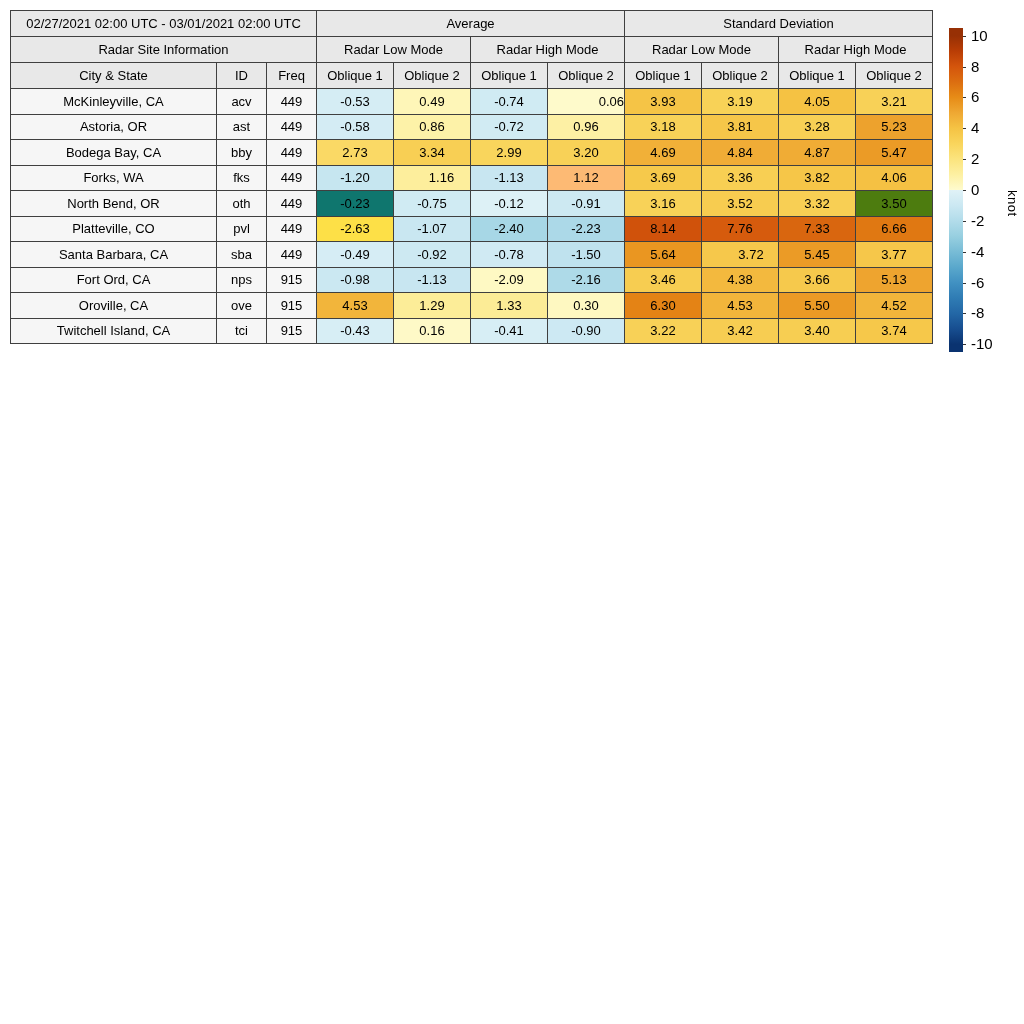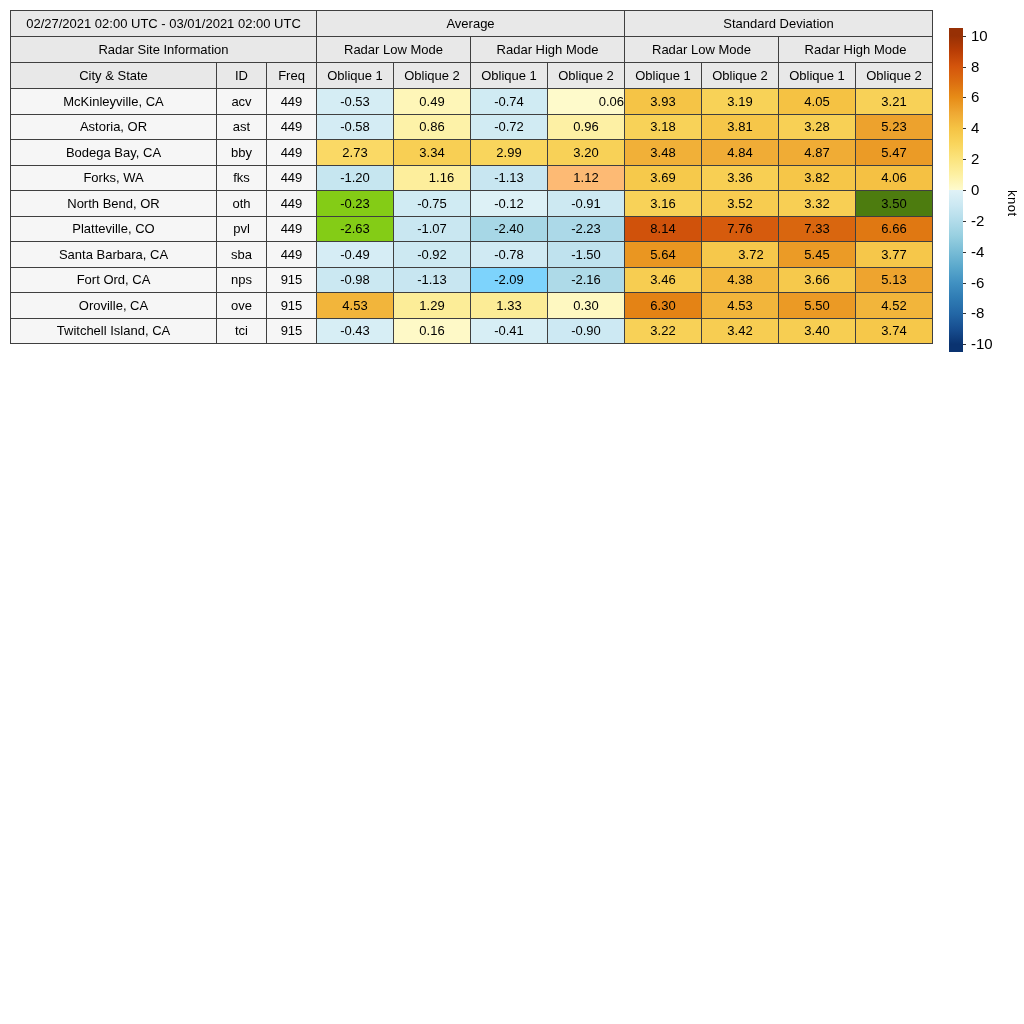--- a/index.html
+++ b/index.html
@@ -106,21 +106,21 @@
         <td style="background: rgb(237, 162, 45);">5.23</td>
       </tr>
       <tr class="data-row">
         <td class="site">Bodega Bay, CA</td>
         <td class="site">bby</td>
         <td class="site">449</td>
         <td style="background: rgb(250, 217, 101);">2.73</td>
         <td style="background: rgb(248, 207, 84);">3.34</td>
         <td style="background: rgb(249, 213, 92);">2.99</td>
         <td style="background: rgb(248, 209, 87);">3.20</td>
-        <td style="background: rgb(241, 176, 56);">3.48</td>
+        <td style="background: rgb(241, 176, 56);">4.69</td>
         <td style="background: rgb(240, 172, 54);">4.84</td>
         <td style="background: rgb(240, 172, 53);">4.87</td>
         <td style="background: rgb(235, 155, 38);">5.47</td>
       </tr>
       <tr class="data-row">
         <td class="site">Forks, WA</td>
         <td class="site">fks</td>
         <td class="site">449</td>
         <td style="background: rgb(198, 230, 240); margin-top: 37px;">-1.20</td>
         <td style="background: rgb(253, 238, 156); padding-left: 19px;">1.16</td>
@@ -128,34 +128,34 @@
         <td style="background: #fdba74;">1.12</td>
         <td style="background: rgb(246, 201, 75);">3.69</td>
         <td style="background: rgb(248, 207, 83);">3.36</td>
         <td style="background: rgb(246, 198, 72);">3.82</td>
         <td style="background: rgb(245, 193, 67);">4.06</td>
       </tr>
       <tr class="data-row">
         <td class="site">North Bend, OR</td>
         <td class="site">oth</td>
         <td class="site">449</td>
-        <td style="background: #84cc16;">-0.23</td>
+        <td style="background: #0f766e;">-0.23</td>
         <td style="background: rgb(208, 235, 243);">-0.75</td>
         <td style="background: rgb(221, 241, 246);">-0.12</td>
         <td style="background: rgb(205, 233, 242);">-0.91</td>
         <td style="background: rgb(248, 210, 88);">3.16</td>
         <td style="background: rgb(247, 204, 80);">3.52</td>
         <td style="background: rgb(248, 207, 84);">3.32</td>
         <td style="background: #4d7c0f;">3.50</td>
       </tr>
       <tr class="data-row">
         <td class="site">Platteville, CO</td>
         <td class="site">pvl</td>
         <td class="site">449</td>
-        <td style="background: #84cc16;">-2.63</td>
+        <td style="background: #fde047;">-2.63</td>
         <td style="background: rgb(201, 231, 241);">-1.07</td>
         <td style="background: rgb(167, 215, 230);">-2.40</td>
         <td style="background: rgb(172, 217, 232);">-2.23</td>
         <td style="background: rgb(208, 82, 11);">8.14</td>
         <td style="background: rgb(214, 91, 13);">7.76</td>
         <td style="background: rgb(217, 102, 15);">7.33</td>
         <td style="background: rgb(224, 120, 18);">6.66</td>
       </tr>
       <tr class="data-row">
         <td class="site">Santa Barbara, CA</td>
@@ -169,21 +169,21 @@
         <td style="background: rgb(246, 200, 75); padding-left: 22px;">3.72</td>
         <td style="background: rgb(235, 155, 38);">5.45</td>
         <td style="background: rgb(246, 199, 74);">3.77</td>
       </tr>
       <tr class="data-row">
         <td class="site">Fort Ord, CA</td>
         <td class="site">nps</td>
         <td class="site">915</td>
         <td style="background: rgb(203, 232, 242);">-0.98</td>
         <td style="background: rgb(200, 230, 241);">-1.13</td>
-        <td style="background: #7dd3fc; margin-left: 16px;">-2.09</td>
+        <td style="background: #fef9c3; margin-left: 16px;">-2.09</td>
         <td style="background: rgb(174, 218, 232);">-2.16</td>
         <td style="background: rgb(247, 205, 81);">3.46</td>
         <td style="background: rgb(243, 185, 62);">4.38</td>
         <td style="background: rgb(246, 201, 76);">3.66</td>
         <td style="background: rgb(238, 164, 47);">5.13</td>
       </tr>
       <tr class="data-row">
         <td class="site">Oroville, CA</td>
         <td class="site">ove</td>
         <td class="site">915</td>

